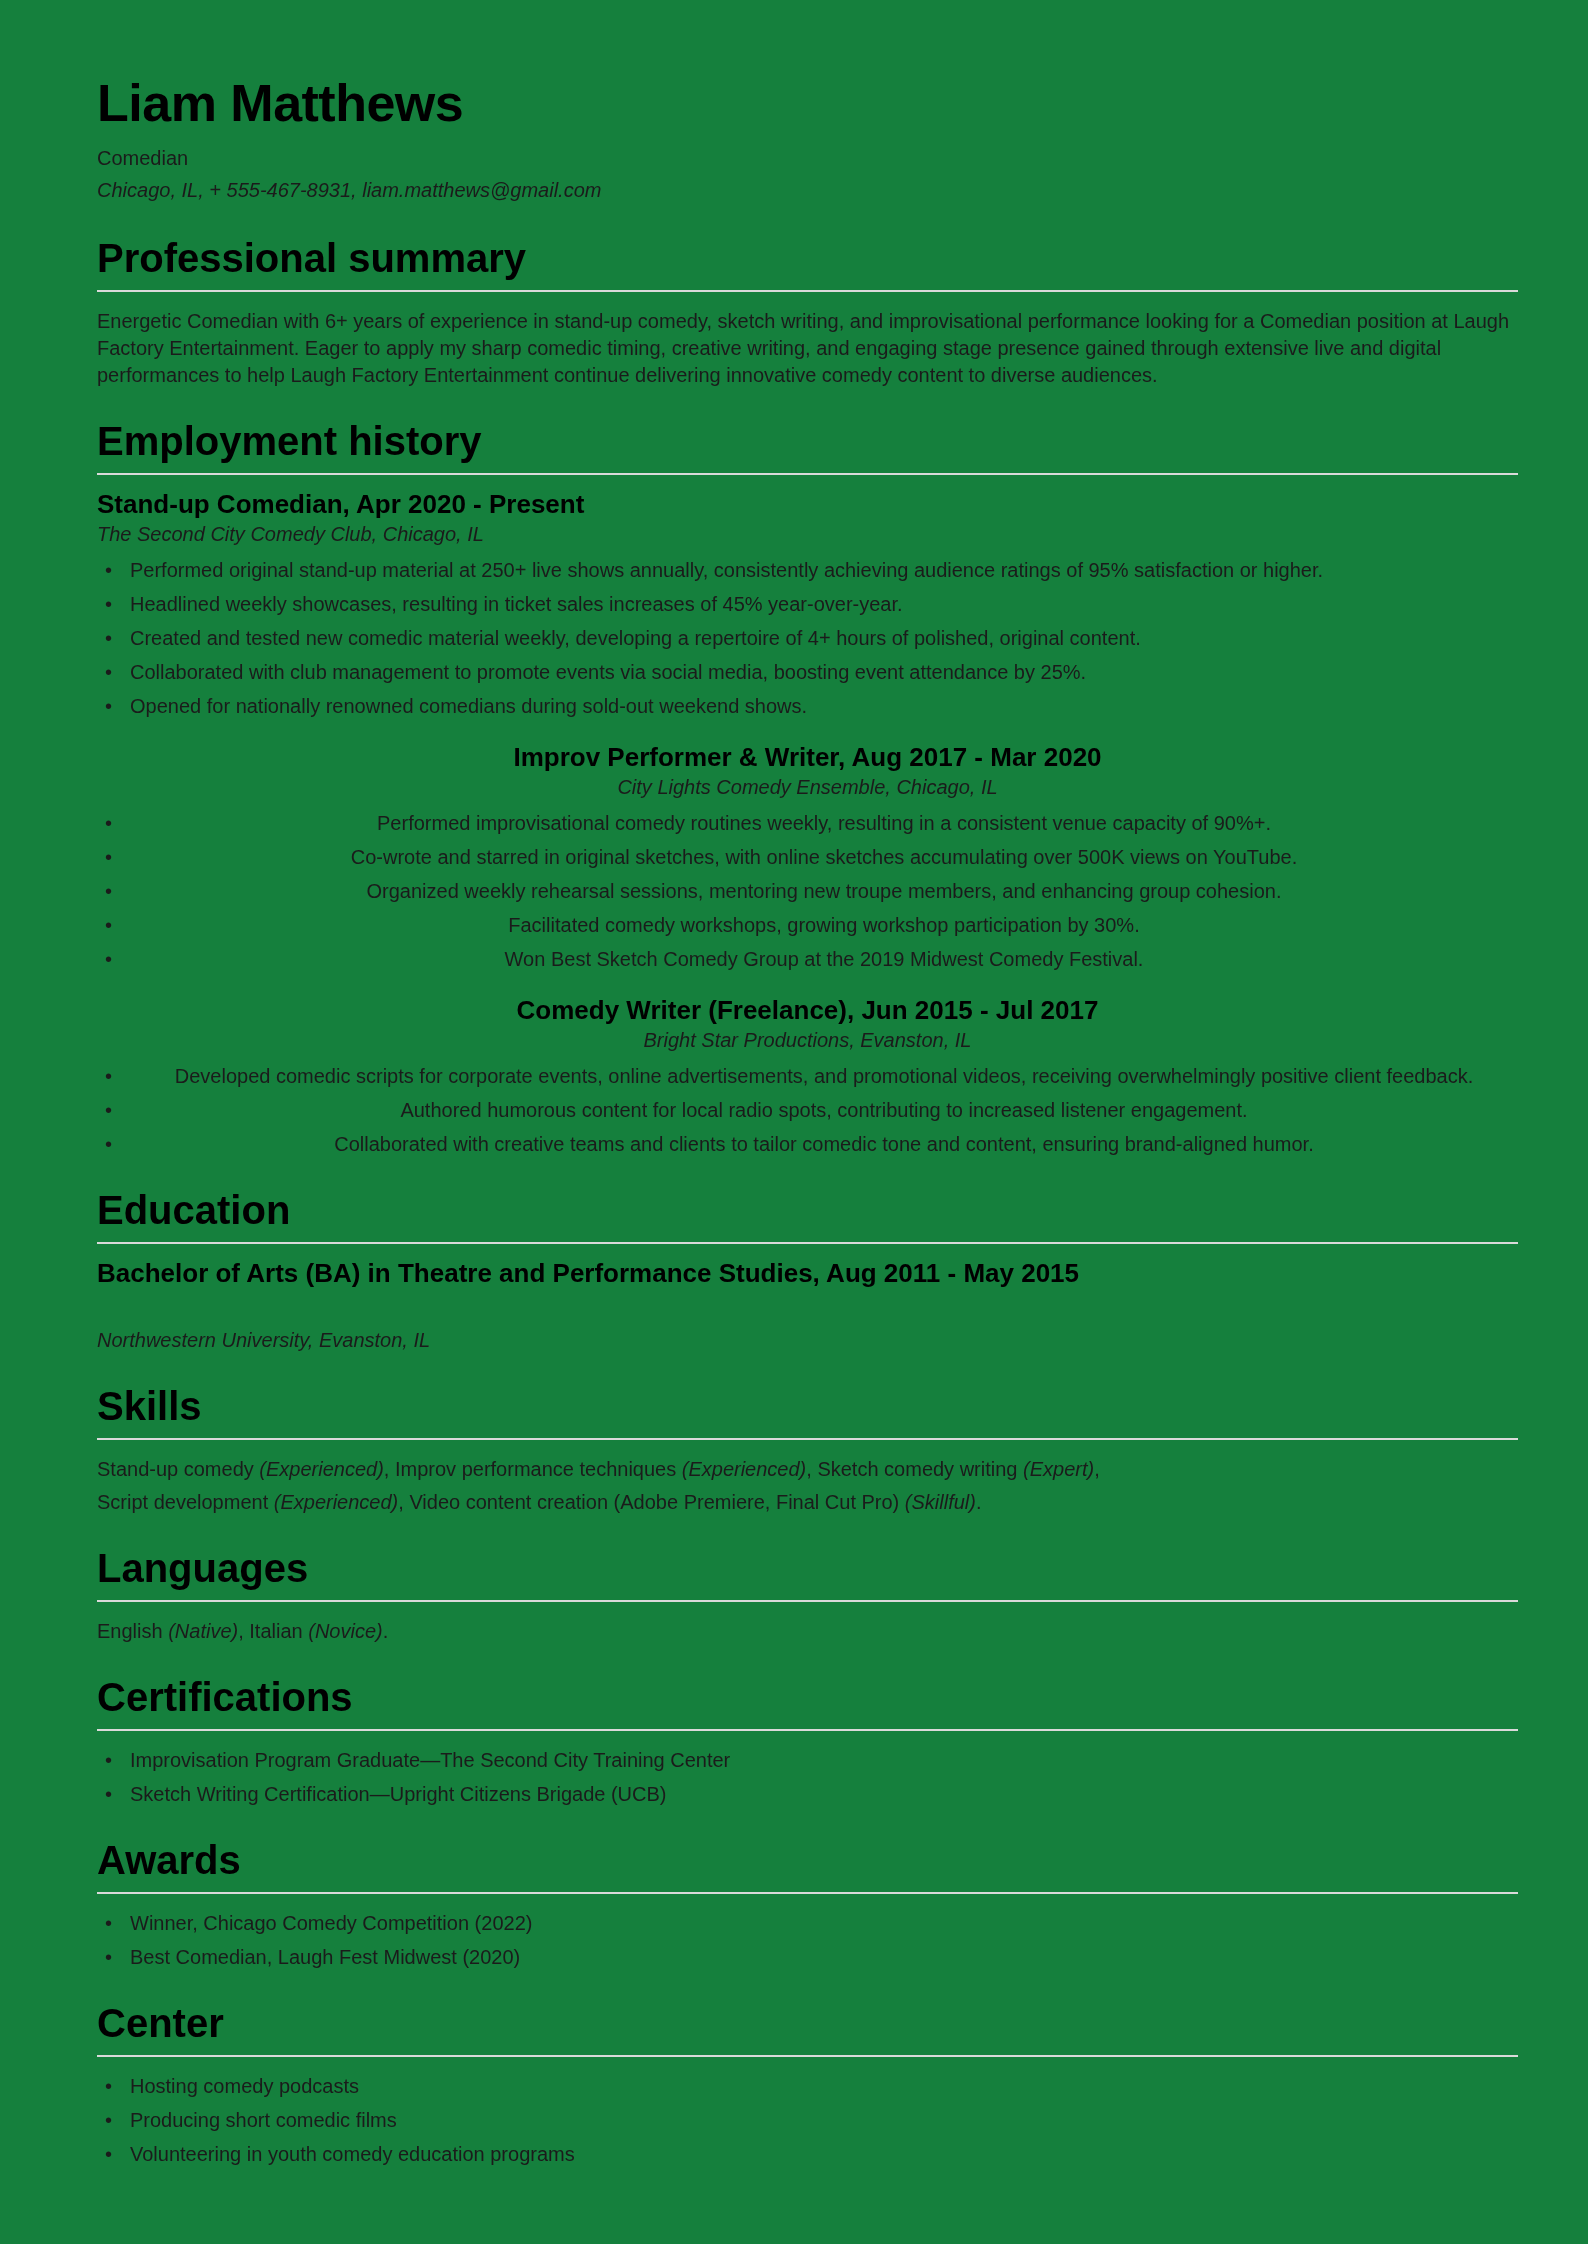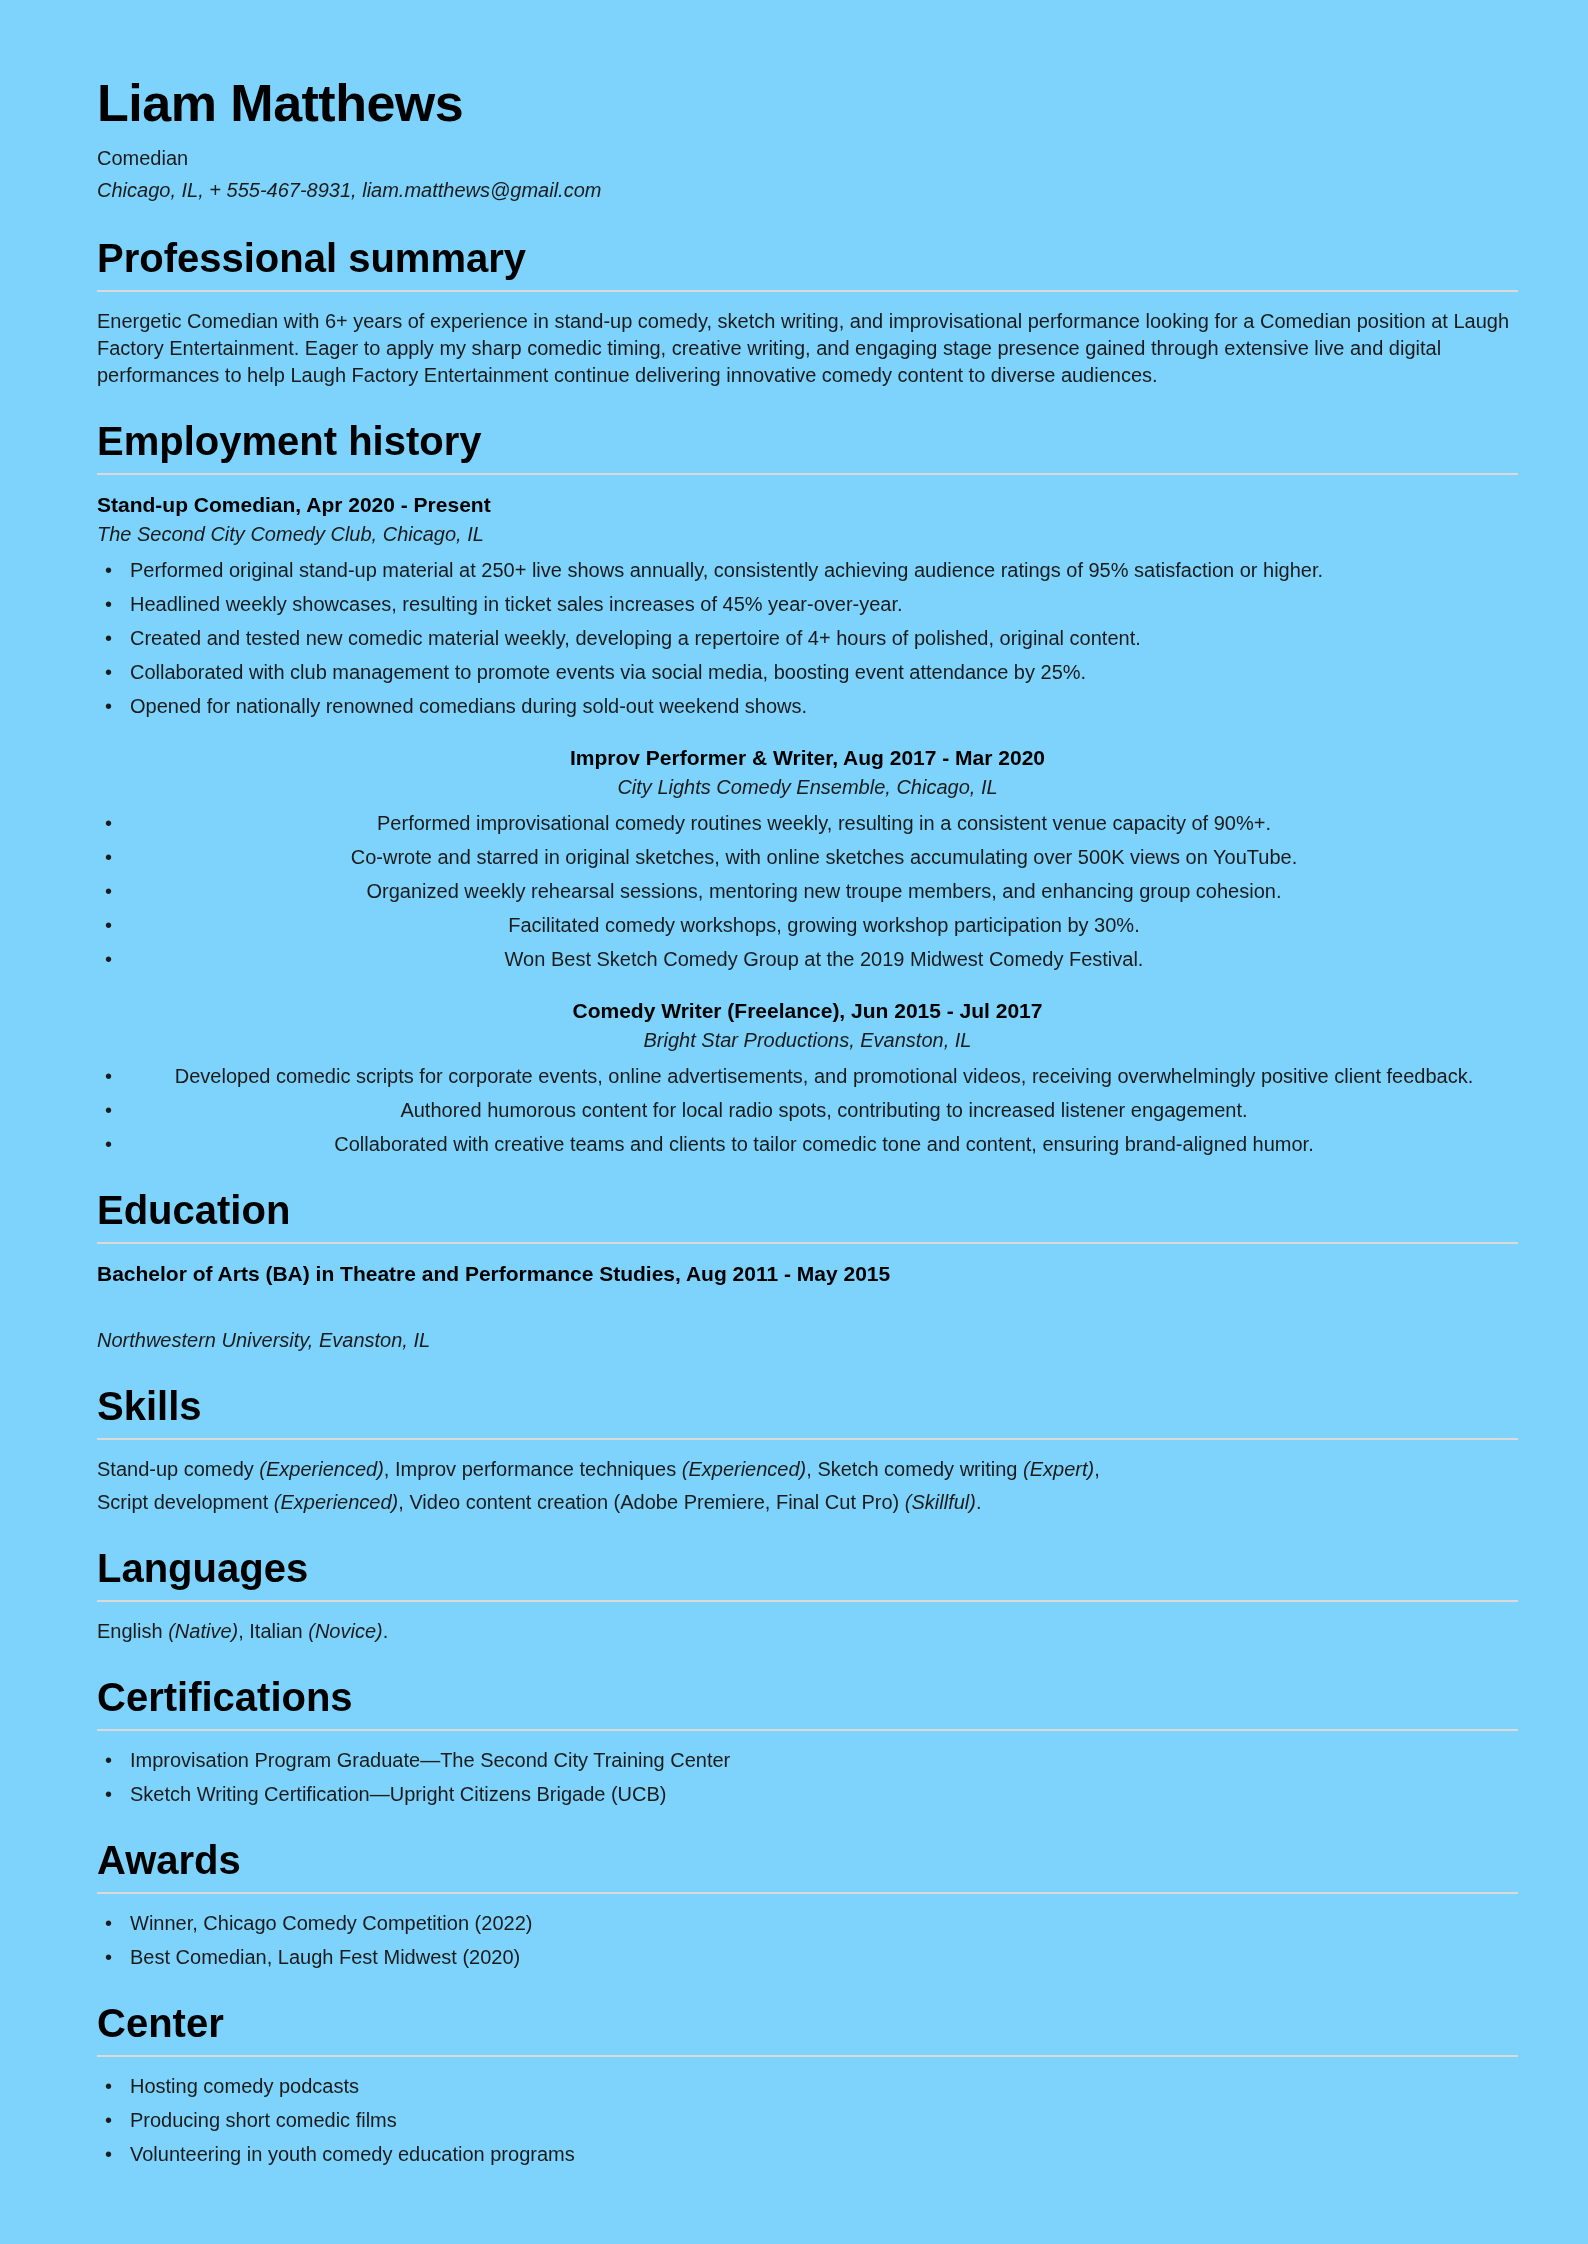--- a/index.html
+++ b/index.html
@@ -1,21 +1,21 @@
 <!DOCTYPE html>
 <html><head>
 <meta charset="utf-8">
 <style>
   html, body { margin: 0; padding: 0; background: #ffffff; }
   .page {
     position: relative;
     width: 1588px;
     height: 2244px;
     box-sizing: border-box;
-    background: #7dd3fc;
+    background: #15803d;
     padding: 74px 70px 0 97px;
     font-family: "Liberation Sans", sans-serif;
     font-size: 20px;
     line-height: 27px;
     color: #1b1b1b;
     overflow: hidden;
   }
   h1.name {
     margin: 0;
     font-size: 52px;
@@ -32,21 +32,21 @@
     font-size: 40px;
     line-height: 1.2;
     font-weight: 700;
     color: #000000;
   }
   .rule { height: 2px; background: #dadada; margin: 0 0 16px 0; }
   p.body-text { margin: 0; }
   .job + .job { margin-top: 24px; text-align: center; }
   h3.entry-title {
     margin: 0 0 3px 0;
-    font-size: 21px;
+    font-size: 26px;
     line-height: 27px;
     font-weight: 700;
     color: #000000;
   }
   .entry-company { font-style: italic; margin: 0 0 9px 0; }
   ul.bullets { list-style: none; margin: 0; padding: 0; }
   ul.bullets li {
     position: relative;
     padding-left: 33px;
     margin-bottom: 7px;

